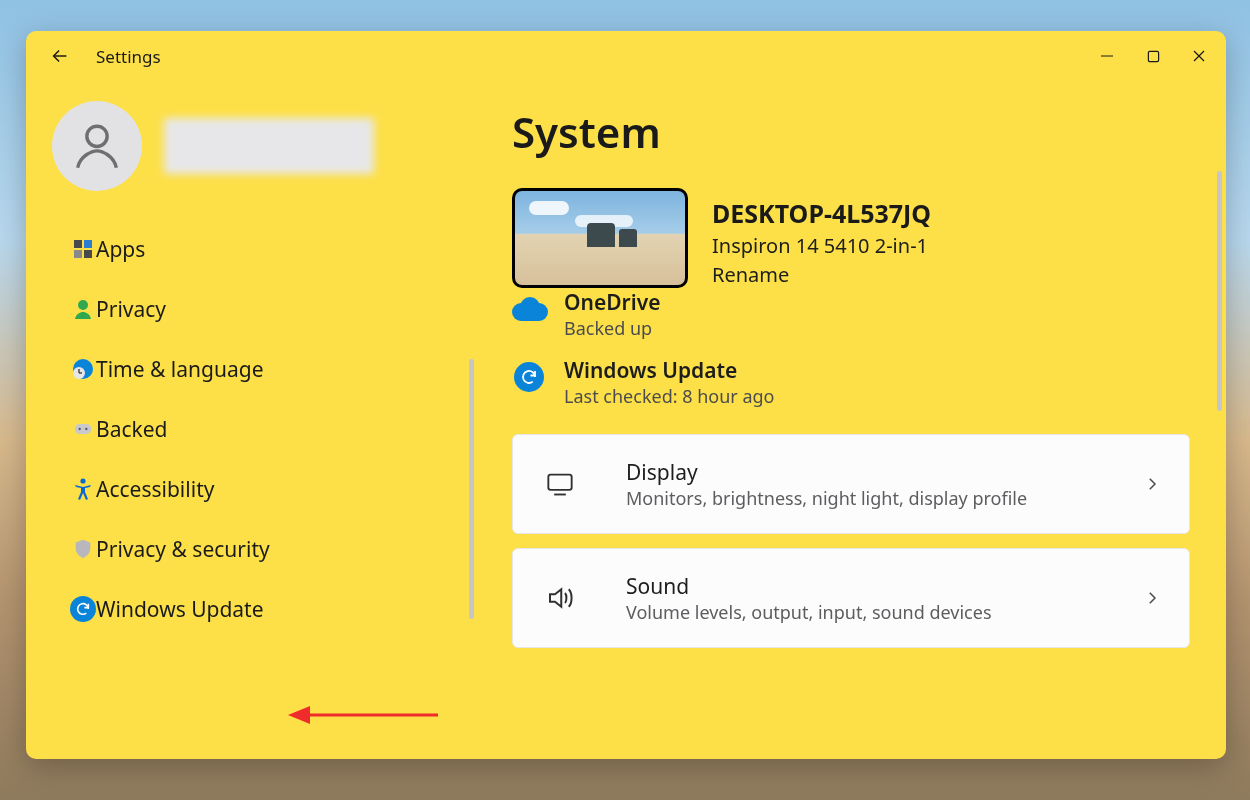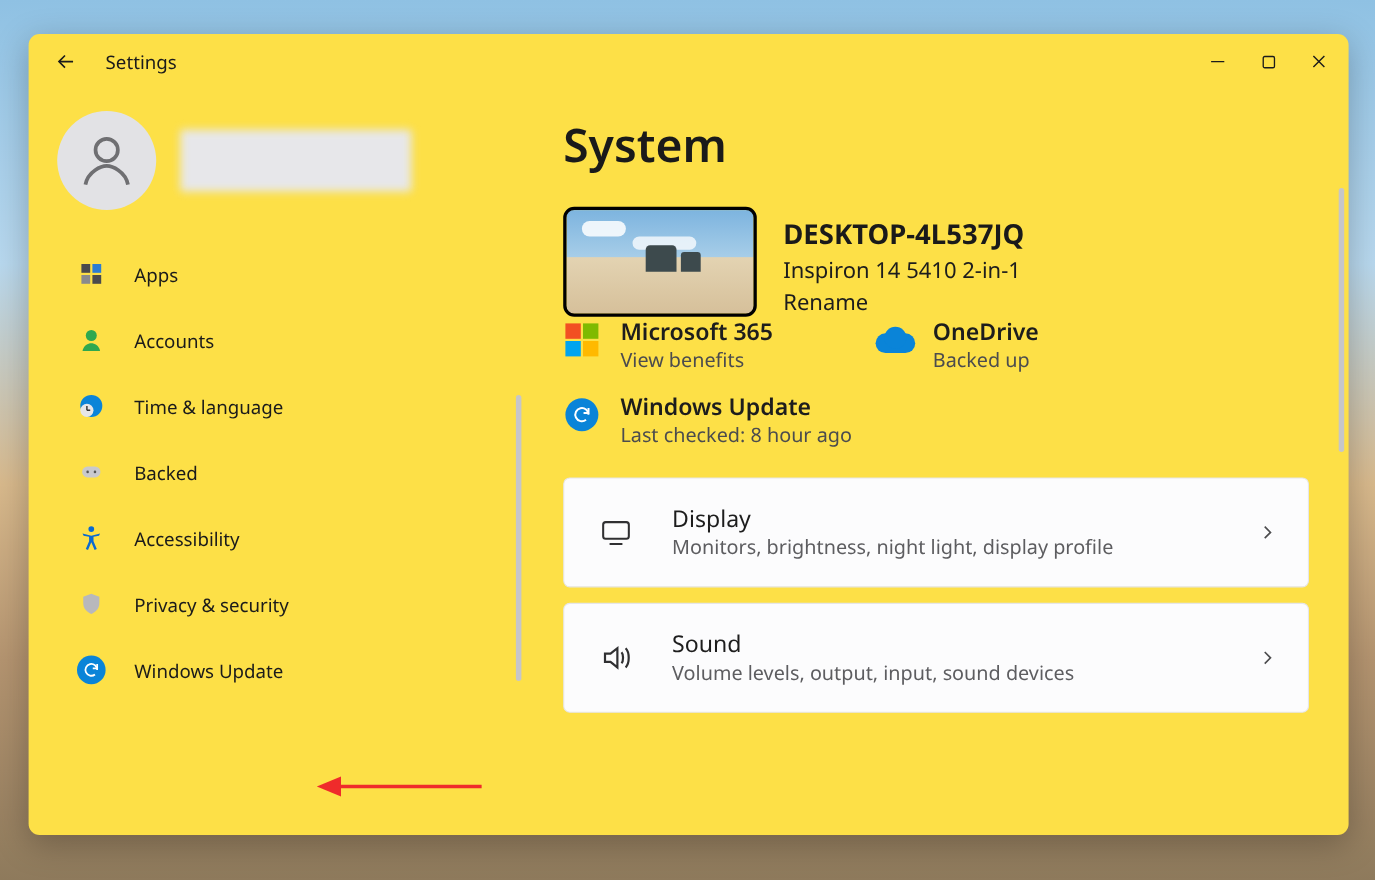--- a/index.html
+++ b/index.html
@@ -68,23 +68,23 @@
     padding:0 14px;
     margin-bottom: 28px;
   }
   .search input {
     flex:1; border:none; outline:none; background:transparent;
     font-size:19px; color:#444;
   }
   .search .mag { width:22px; height:22px; }
   .nav { display:flex; flex-direction:column; gap:0; position:relative;}
   .nav-item {
-    height:60px; display:flex; align-items:center; gap:26px;
+    height:60px; display:flex; align-items:center; 
     padding:0 18px;
-    font-size:17px; color:#1b1b1b;
+    font-size:21px; color:#1b1b1b;
     border-radius:6px;
     cursor:pointer;
     position:relative;
   }
   .nav-icon { width:26px; height:26px; display:flex; align-items:center; justify-content:center; }
   .scroll-hint {
     position:absolute; right:-14px; top:140px; width:5px; height:260px;
     background:#c6c6c9; border-radius:3px;
   }
 
@@ -123,21 +123,21 @@
   .tile-sub { font-size:18px; color:#4c4c4e;}
   .wu-row { display:flex; gap:18px; align-items:flex-start; margin-bottom:26px; cursor:pointer;}
   .cards { display:flex; flex-direction:column; gap:14px;}
   .card {
     background:#fcfcfd;
     border:1px solid #e6e6e8;
     border-radius:6px;
     height:100px;
     display:flex; align-items:center;
     padding:0 28px;
-    gap:32px;
+    gap:47px;
     cursor:pointer;
   }
   .card-ic { width:38px; height:38px; display:flex; align-items:center; justify-content:center;}
   .card-txt { flex:1; display:flex; flex-direction:column;}
   .card-title{ font-size:21px; color:#1d1d1d;}
   .card-sub { font-size:18px; color:#5d5d60;}
   .chev { width:18px; height:18px;}
   .main-scroll {
     position:absolute; right:4px; top:90px; width:5px; height:240px;
     background:#c6c6c9; border-radius:3px;
@@ -228,21 +228,21 @@
           </span>
           <span>Apps</span>
         </div>
         <div class="nav-item">
           <span class="nav-icon">
             <svg viewBox="0 0 24 24" width="24" height="24">
                 <circle cx="12" cy="8" r="5" fill="#2fa84f"></circle>
                 <path d="M4 22c1-5 5-7 8-7s7 2 8 7" fill="#2fa84f"></path>
               </svg>
           </span>
-          <span>Accounts</span>
+          <span>Privacy</span>
         </div>
         <div class="nav-item">
           <span class="nav-icon">
             <svg viewBox="0 0 24 24" width="24" height="24">
                 <circle cx="12" cy="12" r="10" fill="#0a84d8"></circle>
                 <circle cx="8" cy="16" r="6" fill="#e6e6e8"></circle>
                 <line x1="8" y1="16" x2="8" y2="12" stroke="#333" stroke-width="1.3"></line>
                 <line x1="8" y1="16" x2="11" y2="16" stroke="#333" stroke-width="1.3"></line>
               </svg>
           </span>
@@ -301,34 +301,20 @@
             <div class="rock2"></div>
         </div>
         <div class="dev-info">
           <div class="dev-name">DESKTOP-4L537JQ</div>
           <div class="dev-model">Inspiron 14 5410 2-in-1</div>
           <div class="dev-rename">Rename</div>
         </div>
       </div>
 
       <div class="tiles-row">
-        <div class="tile">
-          <div class="tile-ic">
-              <div class="mslogo">
-                <div></div>
-                <div></div>
-                <div></div>
-                <div></div>
-              </div>
-            </div>
-          <div class="tile-txt">
-            <span class="tile-title">Microsoft 365</span>
-            <span class="tile-sub">View benefits</span>
-          </div>
-        </div>
         <div class="tile">
           <div class="tile-ic">
               <div class="cloud-ic"></div>
             </div>
           <div class="tile-txt">
             <span class="tile-title">OneDrive</span>
             <span class="tile-sub">Backed up</span>
           </div>
         </div>
       </div>

